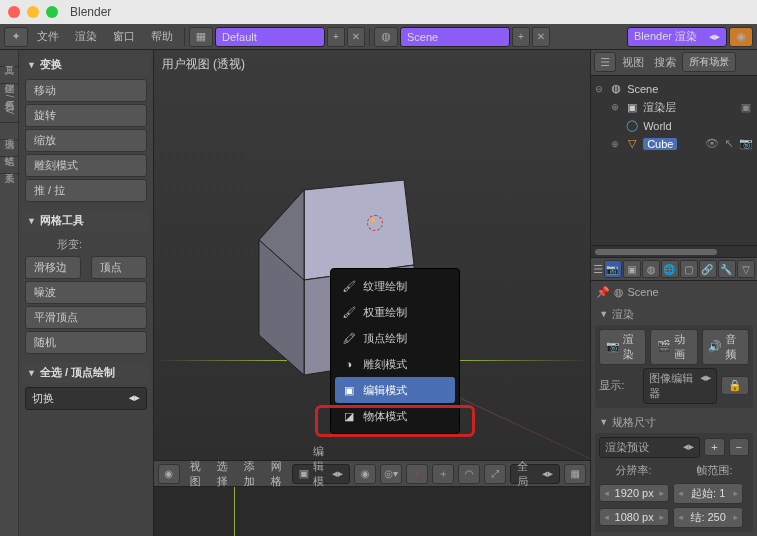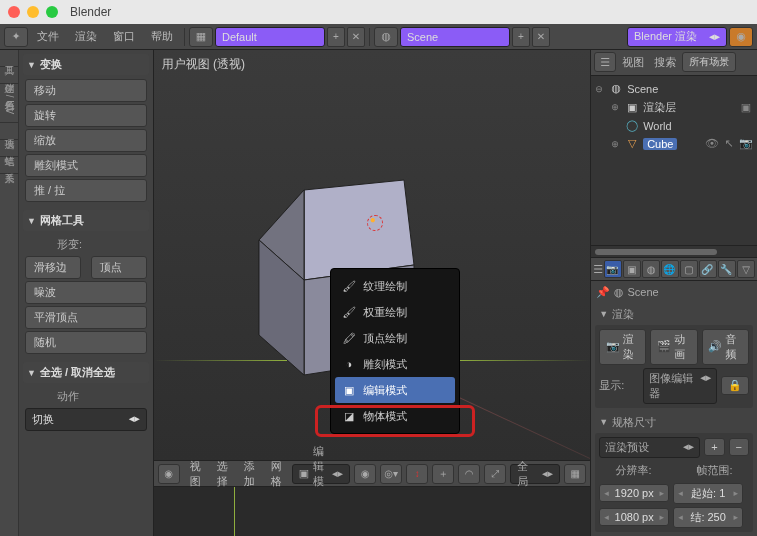--- a/index.html
+++ b/index.html
@@ -197,24 +197,23 @@
               <button class="tool-btn">顶点</button>
             </div>
             <button class="tool-btn">噪波</button>
             <button class="tool-btn">平滑顶点</button>
             <button class="tool-btn">随机</button>
           </div>
         </div>
         <div class="panel">
           <div class="panel-header">
             <span class="tri">▼</span>
-            <span class="ptitle">全选 / 取消全选</span>
+            <span class="ptitle">全选 / 顶点绘制</span>
           </div>
           <div class="panel-body">
-            <div class="label-txt">动作</div>
             <div class="select-field">
               <span>切换</span>
                 <span>◂▸</span>
             </div>
           </div>
         </div>
       </div>
     </div>
   </div>
 

